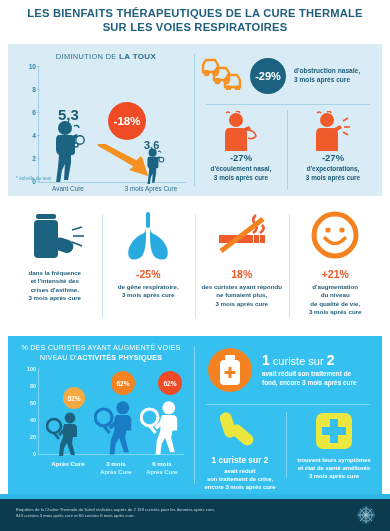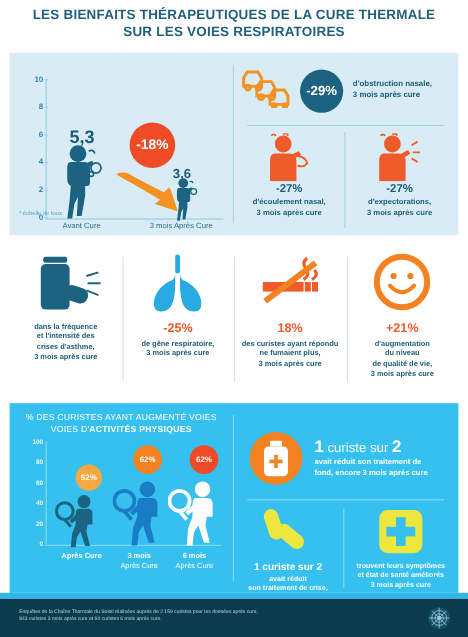--- a/index.html
+++ b/index.html
@@ -67,21 +67,21 @@
   .panel2{position:absolute;left:8px;top:200px;width:374px;height:132px;background:#ffffff;}
   .q{position:absolute;top:4px;width:93.5px;height:124px;text-align:center;}
   .q .icon{height:62px;display:flex;align-items:center;justify-content:center;}
   .q .pct{font-size:10.5px;font-weight:700;color:#ec5b2b;margin-top:2px;}
   .q .cap{font-size:6.2px;line-height:8.4px;color:#1b5c78;font-weight:600;margin-top:3px;padding:0 5px;}
   .qsep{position:absolute;top:14px;width:1px;height:104px;background:#cfe6f0;}
 
   
   .panel3{position:absolute;left:8px;top:336px;width:374px;height:158px;background:#35c0ef;}
   .p3-left{position:absolute;left:0;top:0;width:186px;height:158px;}
-  .p3-right{position:absolute;left:186px;top:0;width:188px;height:158px;margin-top:12px;}
+  .p3-right{position:absolute;left:186px;top:0;width:188px;height:158px;}
   .p3-head{
     position:absolute;left:10px;top:7px;width:166px;text-align:center;
     color:#fff;font-size:7.2px;line-height:10px;letter-spacing:.2px;
   }
   .p3-head b{font-weight:700;}
   .b-axis{position:absolute;left:30px;top:32px;width:1px;height:86px;background:#7fd8f5;}
   .b-xaxis{position:absolute;left:30px;top:118px;width:146px;height:1px;background:#7fd8f5;}
   .b-tick{position:absolute;left:8px;width:20px;text-align:right;font-size:5.4px;color:#eafaff;font-weight:700;}
   .bub{position:absolute;border-radius:50%;display:flex;align-items:center;justify-content:center;
        color:#fff;font-weight:700;font-size:6.6px;}
@@ -110,20 +110,23 @@
 <div class="page">
 
   <div class="title">
     <span>LES BIENFAITS THÉRAPEUTIQUES DE LA CURE THERMALE</span>
     <span class="l2">SUR LES VOIES RESPIRATOIRES</span>
   </div>
 
   <div class="panel1">
 
     <div class="p1-left">
+      <div class="p1-head">
+        <span>DIMINUTION DE </span><b>LA TOUX</b>
+      </div>
 
       <div class="axis"></div>
       <div class="xaxis"></div>
 
       <div class="ytick" style="top:19px"><span>10</span><i></i></div>
       <div class="ytick" style="top:42px"><span>8</span><i></i></div>
       <div class="ytick" style="top:65px"><span>6</span><i></i></div>
       <div class="ytick" style="top:88px"><span>4</span><i></i></div>
       <div class="ytick" style="top:111px"><span>2</span><i></i></div>
       <div class="ytick" style="top:134px"><span>0</span><i></i></div>
@@ -339,21 +342,21 @@
         <div>3 mois après cure</div>
       </div>
     </div>
   </div>
 
   <div class="panel3">
 
     <div class="p3-left">
       <div class="p3-head">
         <div>% DES CURISTES AYANT AUGMENTÉ VOIES</div>
-        <div><span>VOIES D'</span><b>ACTIVITÉS PHYSIQUES</b></div>
+        <div><span>NIVEAU D'</span><b>ACTIVITÉS PHYSIQUES</b></div>
       </div>
 
       <div class="b-axis"></div>
       <div class="b-xaxis"></div>
 
       <div class="b-tick" style="top:30px">100</div>
       <div class="b-tick" style="top:47px">80</div>
       <div class="b-tick" style="top:64px">60</div>
       <div class="b-tick" style="top:81px">40</div>
       <div class="b-tick" style="top:98px">20</div>

